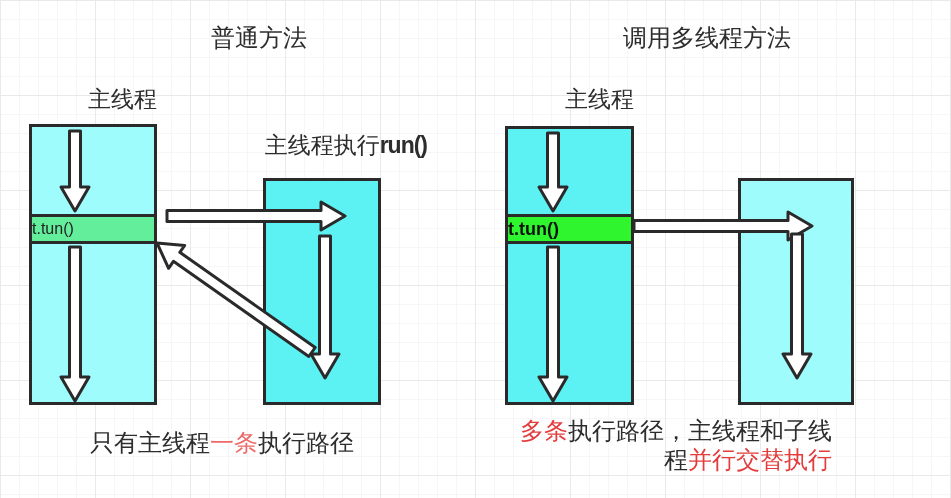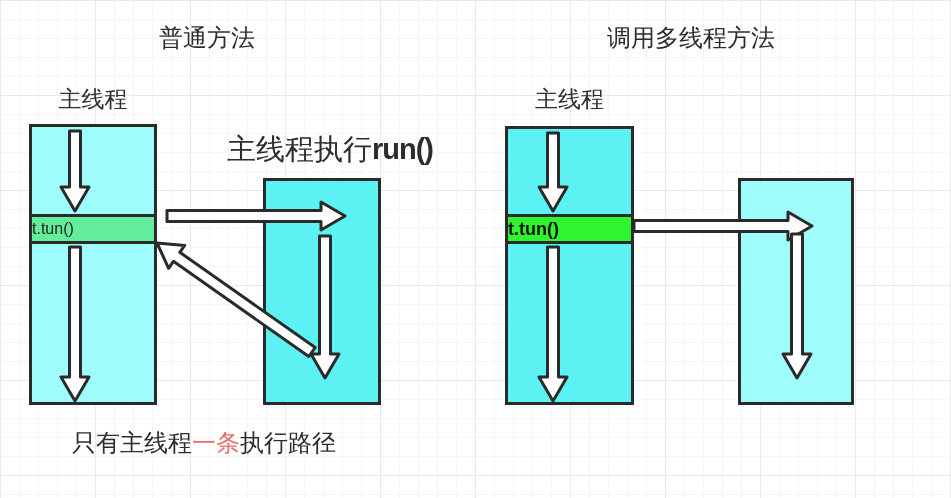--- a/index.html
+++ b/index.html
@@ -36,28 +36,28 @@
     display: flex;
     align-items: center;
     color: #222;
   }
   .band-left  { left: 29px;  top: 214px; width: 128px; height: 30px; background: var(--green-soft);  font-size: 16px; }
   .band-right { left: 505px; top: 214px; width: 129px; height: 30px; background: var(--green-vivid); font-size: 18px; font-weight: bold; color:#111; }
 
   .lbl {
     position: absolute;
     color: var(--text-dark);
-    text-align: center;
+    text-align: right;
     white-space: nowrap;
   }
   .title-left   { left: 107px; top: 22px;  width: 200px; font-size: 24px; }
   .title-right  { left: 591px; top: 22px;  width: 200px; font-size: 24px; }
   .thread-left  { left: 29px;  top: 84px;  width: 128px; font-size: 23px; }
   .thread-right { left: 505px; top: 84px;  width: 129px; font-size: 23px; }
-  .runlbl-left  { left: 227px; top: 130px; width: 200px; font-size: 29px; }
+  .runlbl-left  { left: 227px; top: 130px; width: 200px; font-size: 23px; }
   .runlbl-right { left: 702px; top: 130px; width: 200px; font-size: 23px; }
   .runlbl-method { font-weight: 800; letter-spacing: -1px; }
 
   .caption-left  { left: 54px;  top: 427px; width: 300px; font-size: 24px; }
   .caption-right { left: 512px; top: 416px; width: 320px; font-size: 24px; line-height: 29px; }
   .hl-soft  { color: var(--red-soft); }
   .hl-vivid { color: var(--red-vivid); }
 
   svg.arrows {
     position: absolute;
@@ -90,20 +90,24 @@
     <span>只有主线程</span><span class="hl-soft">一条</span><span>执行路径</span>
   </div>
 
   <div class="lbl title-right">调用多线程方法</div>
   <div class="lbl thread-right">主线程</div>
   <div class="box main-rect-right"></div>
   <div class="box run-rect-right"></div>
   <div class="band band-right">
     <span>t.tun()</span>
   </div>
+  <div class="lbl caption-right">
+    <span class="hl-vivid">多条</span><span>执行路径，主线程和子线</span><br>
+    <span>程</span><span class="hl-vivid">并行交替执行</span>
+  </div>
 
   <svg class="arrows" width="951" height="498" viewBox="0 0 951 498">
     <polygon points="80.5,131 80.5,187 89,187 75,211 61,187 69.5,187 69.5,131"></polygon>
     <polygon points="80.5,247 80.5,377 89,377 75,401 61,377 69.5,377 69.5,247"></polygon>
     <polygon points="167,210.5 321,210.5 321,202 345,216 321,230 321,221.5 167,221.5"></polygon>
     <polygon points="330.5,236 330.5,354 339,354 325,378 311,354 319.5,354 319.5,236"></polygon>
     <polygon points="315.2,347.5 179.8,252.3 184.7,245.4 157,243 168.6,268.3 173.4,261.3 308.8,356.5"></polygon>
     <polygon points="558.5,133 558.5,187 567,187 553,211 539,187 547.5,187 547.5,133"></polygon>
     <polygon points="558.5,247 558.5,377 567,377 553,401 539,377 547.5,377 547.5,247"></polygon>
     <polygon points="634,220.5 788,220.5 788,212 812,226 788,240 788,231.5 634,231.5"></polygon>

